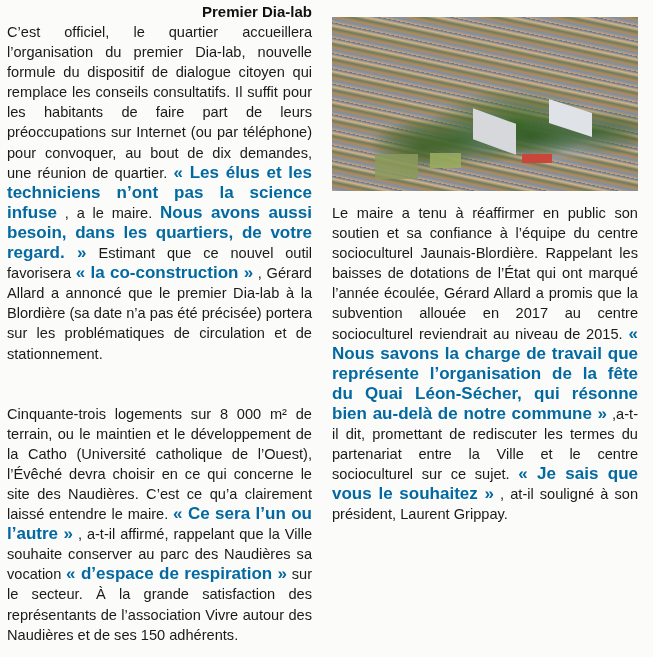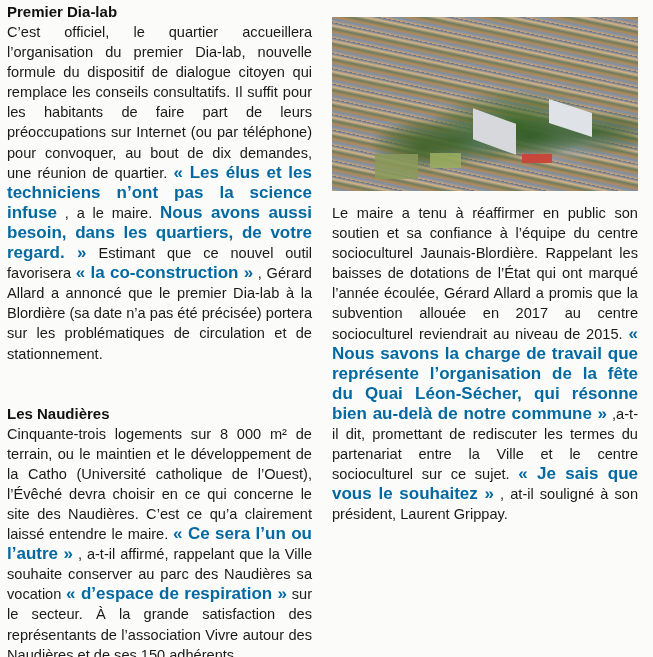--- a/index.html
+++ b/index.html
@@ -18,21 +18,21 @@
       text-align: justify;
       letter-spacing: 0;
     }
     .col-left { left: 7px; top: 2px; width: 305px; }
     .col-right { left: 332px; top: 17px; width: 306px; }
     h2 {
       margin: 0;
       font-size: 15px;
       font-weight: bold;
       line-height: 20px;
-      text-align: left;
+      text-align: right;
       color: #111;
     }
     p { margin: 0; }
     b { font-weight: bold; color: #0369a1; font-size: 17px; }
     .gap { height: 40px; }
     .photo {
       width: 306px; height: 174px;
       position: relative;
       overflow: hidden;
       margin-bottom: 12px;
@@ -63,21 +63,20 @@
 
 <div class="col col-left">
   <section>
     <h2>Premier Dia-lab</h2>
     <p><span>C’est officiel, le quartier accueillera l’organisation du premier Dia-lab, nouvelle formule du dispositif de dialogue citoyen qui remplace les conseils consultatifs. Il suffit pour les habitants de faire part de leurs préoccupations sur Internet (ou par téléphone) pour convoquer, au bout de dix demandes, une réunion de quartier. </span><b>« Les élus et les techniciens n’ont pas la science infuse</b><span> , a le maire. </span><b>Nous avons aussi besoin, dans les quartiers, de votre regard. »</b><span> Estimant que ce nouvel outil favorisera </span><b>« la co-construction »</b><span> , Gérard Allard a annoncé que le premier Dia-lab à la Blordière (sa date n’a pas été précisée) portera sur les problématiques de circulation et de stationnement.</span></p>
   </section>
 
   <div class="gap"></div>
 
   <section>
-    <h2>Les Naudières</h2>
     <p><span>Cinquante-trois logements sur 8 000 m² de terrain, ou le maintien et le développement de la Catho (Université catholique de l’Ouest), l’Évêché devra choisir en ce qui concerne le site des Naudières. C’est ce qu’a clairement laissé entendre le maire. </span><b>« Ce sera l’un ou l’autre »</b><span> , a-t-il affirmé, rappelant que la Ville souhaite conserver au parc des Naudières sa vocation </span><b>« d’espace de respiration »</b><span> sur le secteur. À la grande satisfaction des représentants de l’association Vivre autour des Naudières et de ses 150 adhérents.</span></p>
   </section>
 </div>
 
 <div class="col col-right">
   <div class="photo">
     <div class="green"></div>
     <div class="field1"></div>
     <div class="field2"></div>
     <div class="bldg1"></div>

